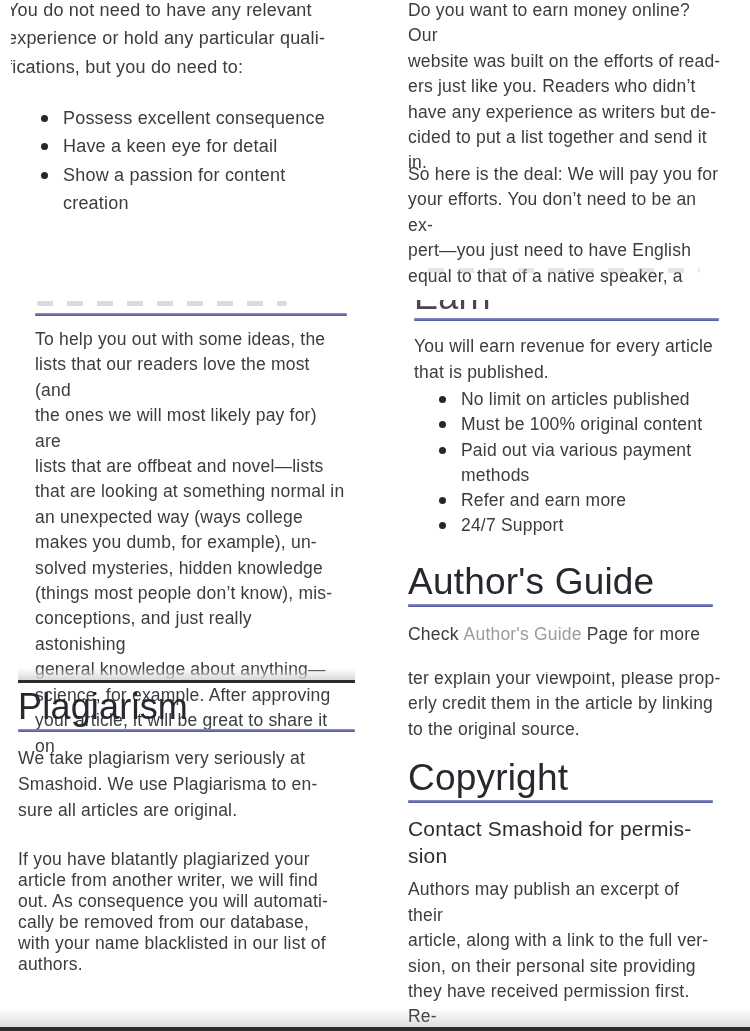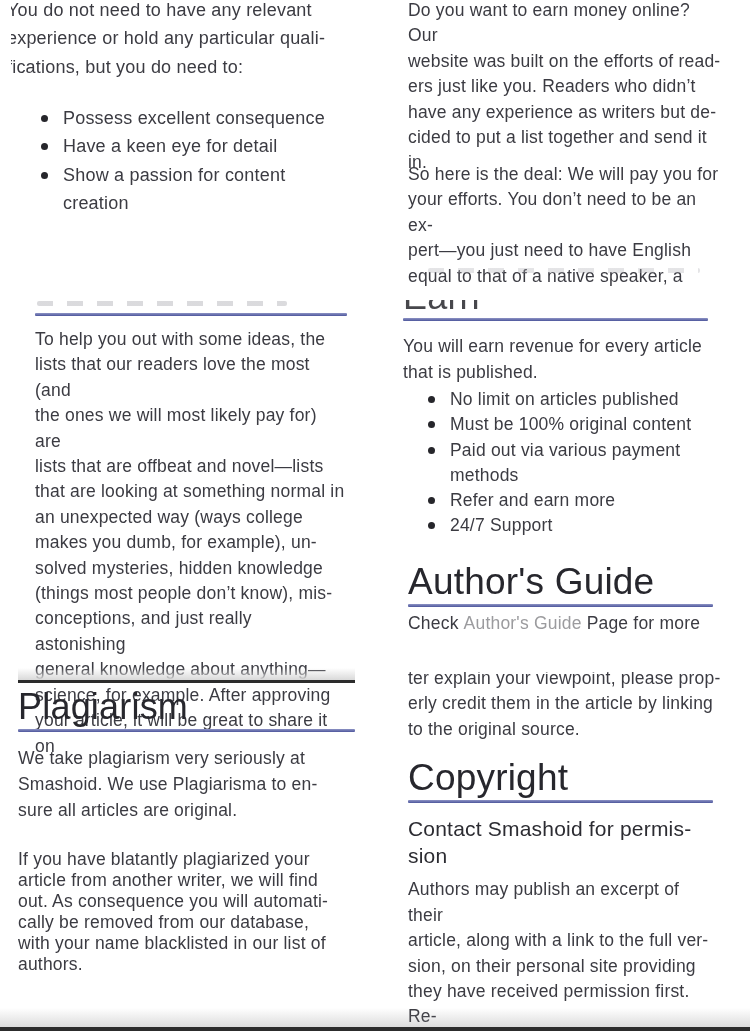--- a/index.html
+++ b/index.html
@@ -94,41 +94,41 @@
 cided to put a list together and send it
 in.</div>
 
   <div class="abs para body-txt" style="left:33px;top:162px;width:315px;">So here is the deal: We will pay you for
 your efforts. You don’t need to be an ex-
 pert—you just need to have English
 equal to that of a native speaker, a</div>
 
   <div class="abs remnant" style="left:53px;top:268px;width:272px;opacity:.33;"></div>
 
-  <div class="abs" style="left:28px;top:300px;width:305px;">
+  <div class="abs" style="left:39px;top:300px;width:305px;">
     <div class="clip-box" style="height:13px;width:120px;">
       <h1 class="section-heading" style="font-size:36px;margin-top:-23px;opacity:.85;">Earn</h1>
     </div>
     <div class="rule" style="margin-top:5px;"></div>
     <div class="para body-txt" style="margin-top:13px;line-height:25.5px;">You will earn revenue for every article
 that is published.</div>
     <ul class="blist body-txt" style="margin-top:2px;margin-left:25px;width:280px;line-height:25.3px;">
       <li><span class="dot" style="top:9px;"></span><span class="para">No limit on articles published</span></li>
       <li><span class="dot" style="top:9px;"></span><span class="para">Must be 100% original content</span></li>
       <li><span class="dot" style="top:9px;"></span><span class="para">Paid out via various payment
 methods</span></li>
       <li><span class="dot" style="top:9px;"></span><span class="para">Refer and earn more</span></li>
       <li><span class="dot" style="top:9px;"></span><span class="para">24/7 Support</span></li>
     </ul>
   </div>
 
   <div class="abs" style="left:33px;top:556px;width:305px;">
     <h1 class="section-heading" style="font-size:37px;margin-top:5px;">Author's Guide</h1>
     <div class="rule" style="margin-top:2px;"></div>
-    <div class="p8" style="margin-top:4px;">
+    <div class="p8" style="margin-top:15px;">
       <span>Check</span>
       <span class="link-muted">Author's Guide</span>
       <span>Page for more</span>
     </div>
   </div>
 
   <div class="abs clip-box" style="left:33px;top:672px;width:315px;height:76px;">
     <div class="para body-txt" style="margin-top:-6.5px;line-height:25.7px;">ter explain your viewpoint, please prop-
 erly credit them in the article by linking
 to the original source.</div>

